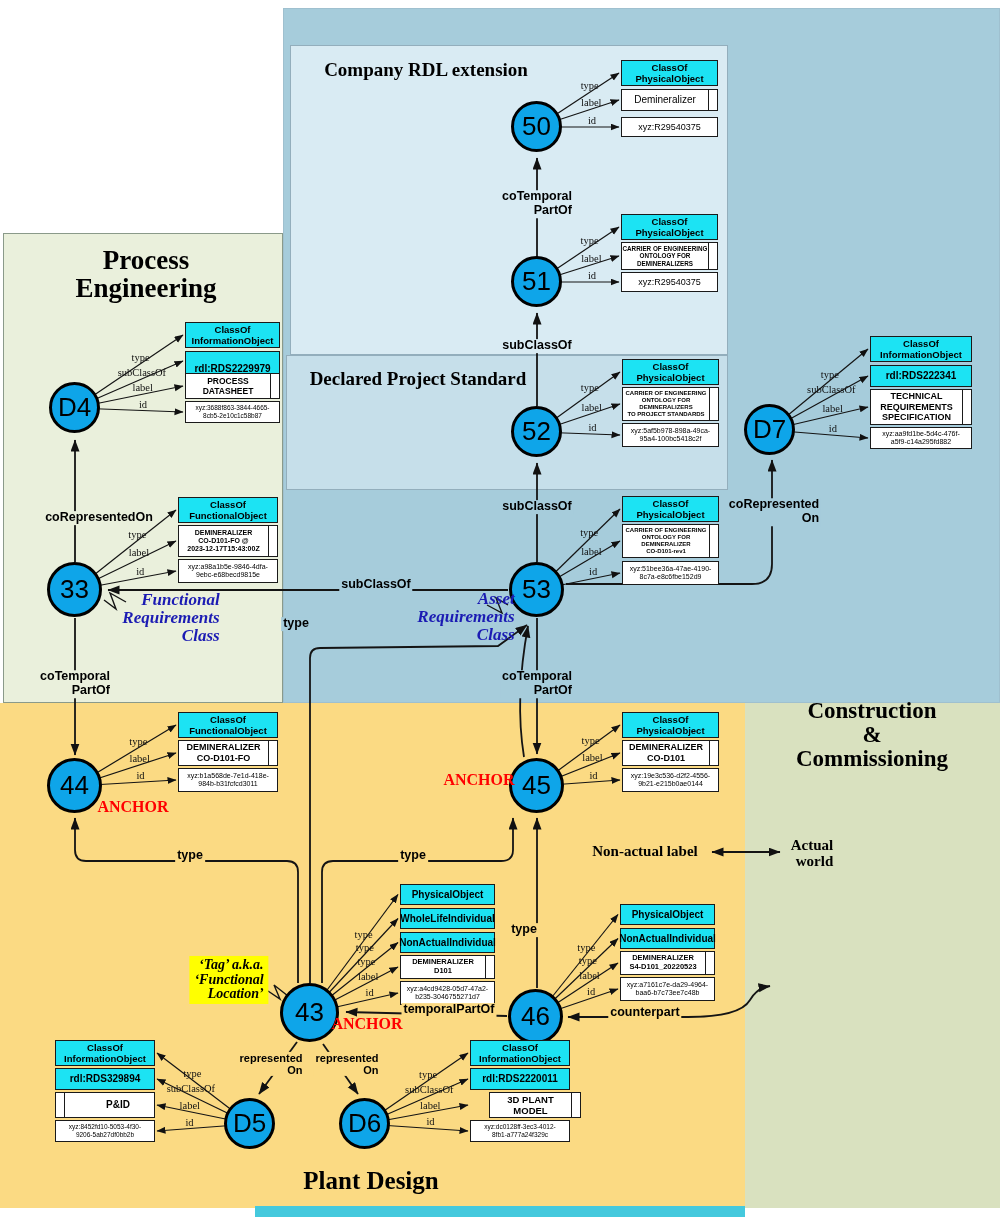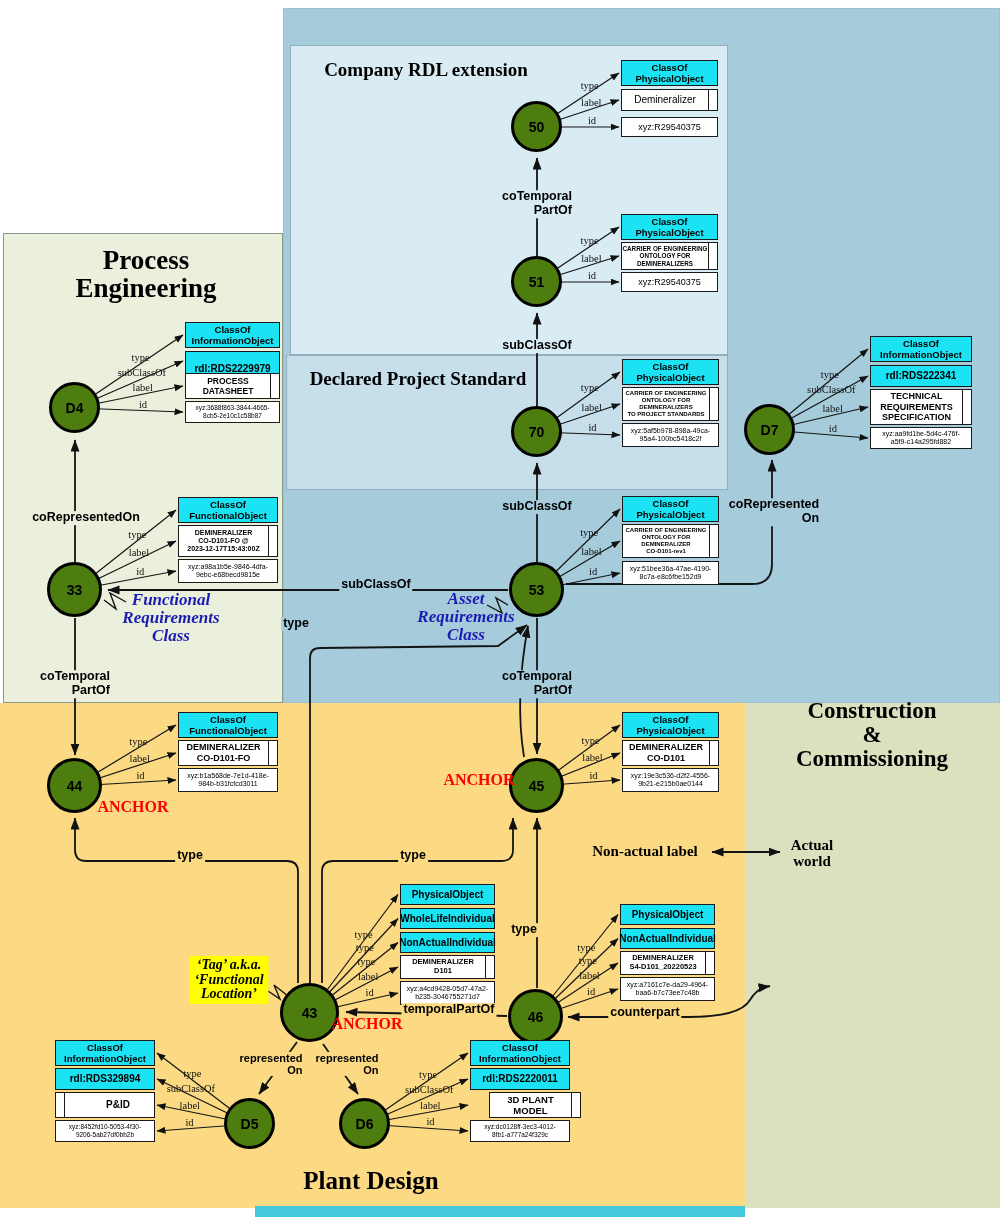--- a/index.html
+++ b/index.html
@@ -9,25 +9,25 @@
   .rtitle{position:absolute;transform:translate(-50%,-50%);font-family:"Liberation Serif",serif;
       font-weight:bold;color:#000;white-space:pre-line;text-align:center;line-height:1.05;}
   svg{position:absolute;left:0;top:0;}
   .dbox{position:absolute;box-sizing:border-box;border:1.3px solid #1a1a1a;background:#fff;
       display:flex;flex-direction:column;align-items:center;justify-content:center;
       text-align:center;color:#000;line-height:1.18;}
   .dbox.cyan{background:#1ce3f3;font-weight:bold;}
   .dbox .strip{position:absolute;top:0;bottom:0;width:8px;background:#fff;}
   .dbox .strip.r{right:0;border-left:1.2px solid #1a1a1a;}
   .dbox .strip.l{left:0;border-right:1.2px solid #1a1a1a;}
-  .ncirc{position:absolute;border:3.5px solid #000;border-radius:50%;background:#4d7c0f;
-      display:flex;align-items:center;justify-content:center;font-weight:bold;font-size:14px;color:#000;}
+  .ncirc{position:absolute;border:3.5px solid #000;border-radius:50%;background:#0ea5e9;
+      display:flex;align-items:center;justify-content:center;font-weight:normal;font-size:26px;color:#000;}
   .elabel{position:absolute;transform:translate(-50%,-50%);white-space:pre-line;text-align:right;
       font-weight:bold;font-size:12.5px;line-height:1.1;color:#000;padding:0 2px;}
-  .ann{position:absolute;transform:translate(-50%,-50%);white-space:pre-line;text-align:center;line-height:1.05;}
+  .ann{position:absolute;transform:translate(-50%,-50%);white-space:pre-line;text-align:right;line-height:1.05;}
 </style>
 </head>
 <body>
 
 <div id="cv">
     <div class="region" style="left: 283px; top: 8px; width: 717px; height: 695px; background: rgb(166, 204, 219); border: 1px solid rgb(159, 192, 207);"></div>
     <div class="region" style="left: 290px; top: 45px; width: 438px; height: 310px; background: rgb(217, 235, 243); border: 1.2px solid rgb(147, 174, 188);"></div>
     <div class="rtitle" style="left: 426px; top: 70px; font-size: 19px;">Company RDL extension</div>
     <div class="region" style="left: 286px; top: 355px; width: 442px; height: 135px; background: rgb(198, 223, 234); border: 1.2px solid rgb(147, 174, 188);"></div>
     <div class="rtitle" style="left: 418px; top: 379px; font-size: 19px;">Declared Project Standard</div>
@@ -197,21 +197,21 @@
       <div class="strip r"></div>
       <div>CARRIER OF ENGINEERING</div>
       <div>ONTOLOGY FOR</div>
       <div>DEMINERALIZERS</div>
       <div>TO PROJECT STANDARDS</div>
     </div>
     <div class="dbox " style="left: 622px; top: 423px; width: 97px; height: 24px; font-size: 7px;">
       <div>xyz:5af5b978-898a-49ca-</div>
       <div>95a4-100bc5418c2f</div>
     </div>
-    <div class="ncirc" style="left: 511px; top: 406px; width: 45px; height: 45px;">70</div>
+    <div class="ncirc" style="left: 511px; top: 406px; width: 45px; height: 45px;">52</div>
     <div class="dbox cyan" style="left: 622px; top: 496px; width: 97px; height: 26px; font-size: 9.5px;">
       <div>ClassOf</div>
       <div>PhysicalObject</div>
     </div>
     <div class="dbox " style="left: 622px; top: 524px; width: 97px; height: 34px; font-size: 6px; font-weight: bold; padding-right: 9px;">
       <div class="strip r"></div>
       <div>CARRIER OF ENGINEERING</div>
       <div>ONTOLOGY FOR</div>
       <div>DEMINERALIZER</div>
       <div>CO-D101-rev1</div>
@@ -364,21 +364,21 @@
     <div class="dbox " style="left: 470px; top: 1120px; width: 100px; height: 22px; font-size: 6.5px;">
       <div>xyz:dc0128ff-3ec3-4012-</div>
       <div>8fb1-a777a24f329c</div>
     </div>
     <div class="ncirc" style="left: 339px; top: 1098px; width: 45px; height: 45px;">D6</div>
     <div class="elabel" style="left: 537px; top: 204px; background: rgb(217, 235, 243);">coTemporal
 PartOf</div>
     <div class="elabel" style="left: 537px; top: 346px; background: rgb(217, 235, 243);">subClassOf</div>
     <div class="elabel" style="left: 537px; top: 507px; background: rgb(166, 204, 219);">subClassOf</div>
     <div class="elabel" style="left: 376px; top: 585px; background: rgb(166, 204, 219);">subClassOf</div>
-    <div class="elabel" style="left: 86px; top: 518px; background: rgb(234, 240, 220);">coRepresentedOn</div>
+    <div class="elabel" style="left: 99px; top: 518px; background: rgb(234, 240, 220);">coRepresentedOn</div>
     <div class="elabel" style="left: 75px; top: 684px; background: rgb(234, 240, 220);">coTemporal
 PartOf</div>
     <div class="elabel" style="left: 537px; top: 684px; background: rgb(166, 204, 219);">coTemporal
 PartOf</div>
     <div class="elabel" style="left: 774px; top: 512px; background: rgb(166, 204, 219);">coRepresented
 On</div>
     <div class="elabel" style="left: 296px; top: 624px; background: rgb(166, 204, 219);">type</div>
     <div class="elabel" style="left: 413px; top: 856px; background: rgb(251, 218, 131);">type</div>
     <div class="elabel" style="left: 190px; top: 856px; background: rgb(251, 218, 131);">type</div>
     <div class="elabel" style="left: 524px; top: 930px; background: rgb(251, 218, 131);">type</div>

